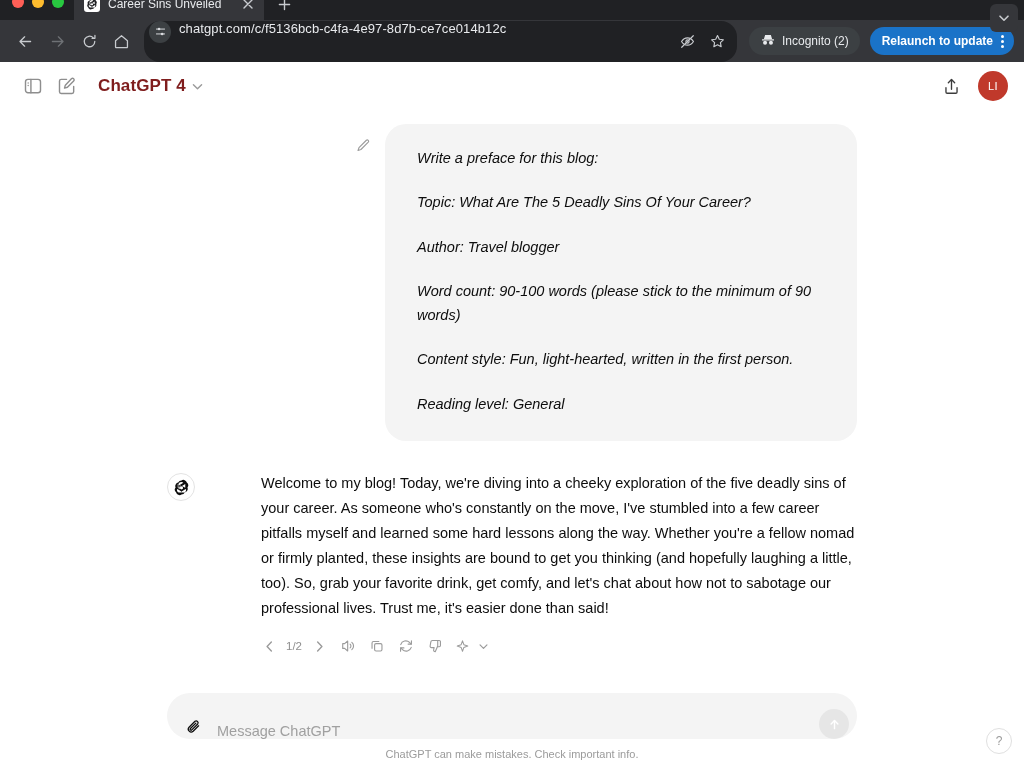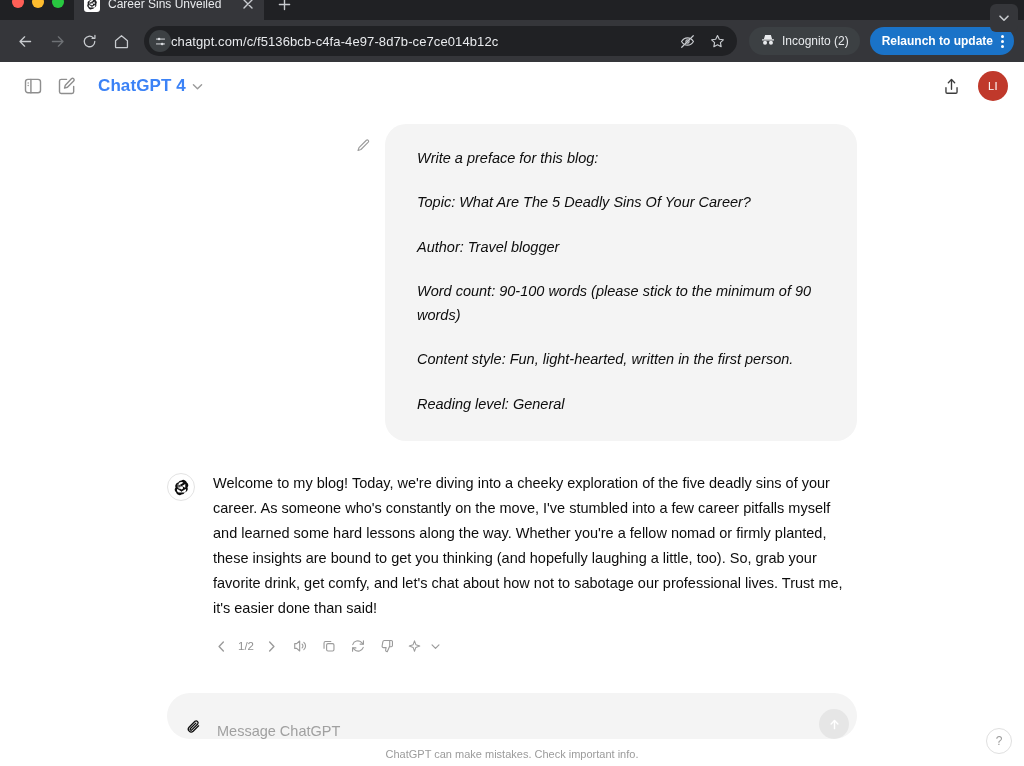--- a/index.html
+++ b/index.html
@@ -53,22 +53,22 @@
   .toolbar {
     height: 42px; background: #35363a; display: flex; align-items: center;
     gap: 2px; padding: 0 10px; flex: none;
   }
   .tb-btn {
     width: 30px; height: 30px; border-radius: 50%; display: flex;
     align-items: center; justify-content: center; color: #c8cbcf; flex: none;
   }
   .tb-btn.disabled { color: #6e7175; }
   .omnibox {
-    flex: 1; height: 30px; background: #202124; border-radius: 16px;
-    display: flex; align-items: center; padding: 0 6px 0 5px;
+    flex: 1; height: 41px; background: #202124; border-radius: 16px;
+    display: flex; gap: 8px; padding: 0 6px 0 5px;
     margin: 0 6px; min-width: 0;
   }
   .omni-icon {
     width: 22px; height: 22px; border-radius: 50%; background: #3c4043;
     display: flex; align-items: center; justify-content: center; flex: none; color: #dadce0;
   }
   .omni-url {
     flex: 1; color: #e8eaed; font-size: 13px; white-space: nowrap; overflow: hidden;
     letter-spacing: .1px;
   }
@@ -94,21 +94,21 @@
     height: 48px; display: flex; align-items: center; padding: 0 16px; flex: none;
   }
   .hdr-icon {
     width: 34px; height: 34px; display: flex; align-items: center;
     justify-content: center; color: #8e8e8e; border-radius: 8px;
   }
   .model-pick {
     display: flex; align-items: center; gap: 5px; padding: 4px 8px 4px 10px;
     border-radius: 8px; margin-left: 4px;
   }
-  .model-name { font-size: 17px; color: #3b82f6; font-weight: 600; letter-spacing: .1px; }
+  .model-name { font-size: 17px; color: #7f1d1d; font-weight: 600; letter-spacing: .1px; }
   .hdr-spacer { flex: 1; }
   .avatar {
     width: 30px; height: 30px; border-radius: 50%; background: #c0392b;
     color: #ffffff; font-size: 11px; display: flex; align-items: center;
     justify-content: center; margin-left: 10px; letter-spacing: .3px;
   }
 
   .thread { flex: 1; overflow: hidden; position: relative; }
   .thread-inner { width: 690px; margin: 0 auto; padding-top: 14px; }
 
@@ -119,21 +119,21 @@
     max-width: 472px; color: #0d0d0d; font-size: 14.5px; line-height: 1.62;
   }
   .bubble p { margin: 12px; font-style: italic; }
   .bubble p + p { margin-top: 21px; }
 
   .msg-bot { display: flex; align-items: flex-start; gap: 18px; margin-top: 30px; }
   .bot-avatar {
     width: 28px; height: 28px; border-radius: 50%; border: 1px solid #e3e3e3;
     display: flex; align-items: center; justify-content: center; flex: none; margin-top: 2px;
   }
-  .bot-body { flex: 1; min-width: 0; }
+  .bot-body { flex: 1; min-width: 0; margin-left: 48px; }
   .bot-text { color: #0d0d0d; font-size: 14.5px; line-height: 1.72; }
 
   .msg-actions { display: flex; align-items: center; gap: 3px; margin-top: 12px; margin-left: -5px; }
   .act {
     width: 26px; height: 26px; border-radius: 6px; display: flex;
     align-items: center; justify-content: center; color: #9b9b9b;
   }
   .pager { font-size: 11.5px; color: #8f8f8f; padding: 0 1px; }
   .act.sparkle { width: 22px; }
   .act.caret { width: 14px; }

